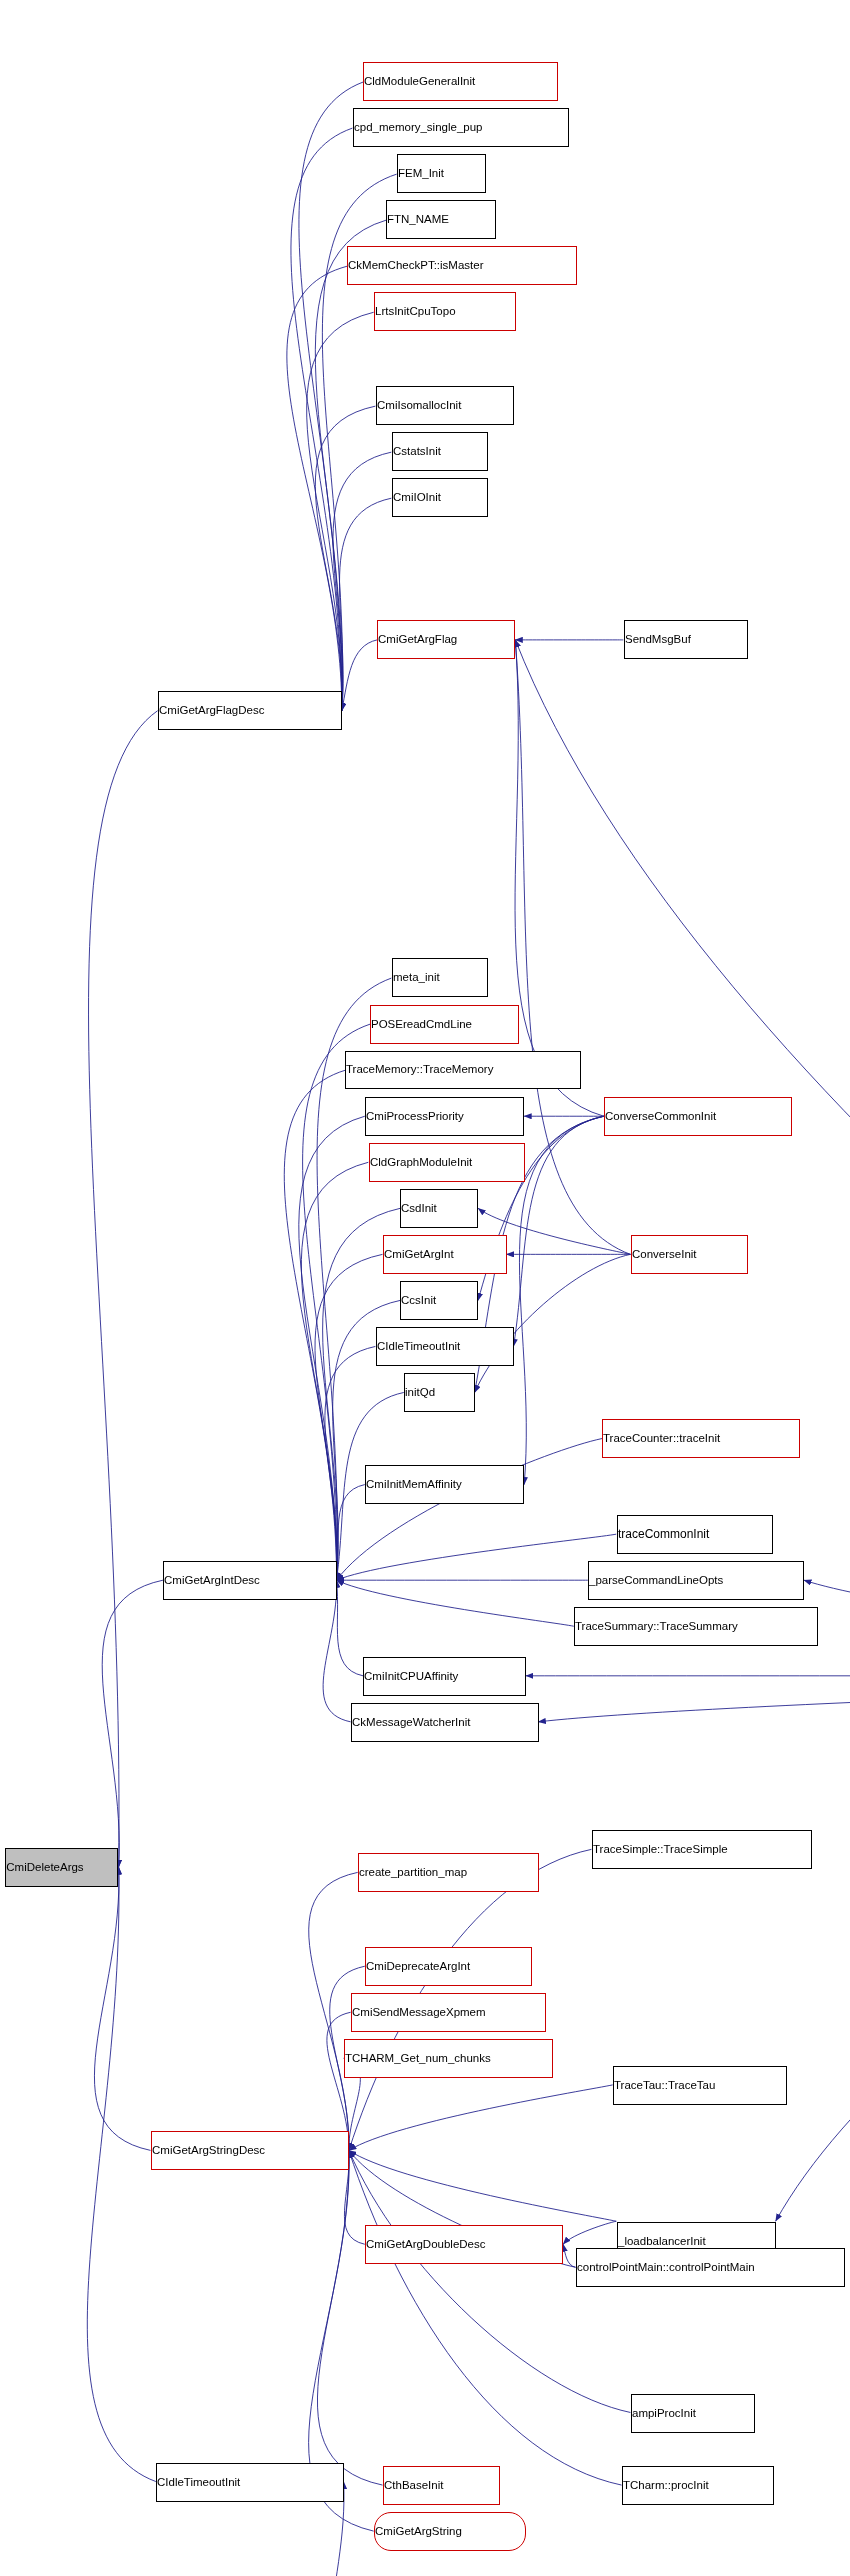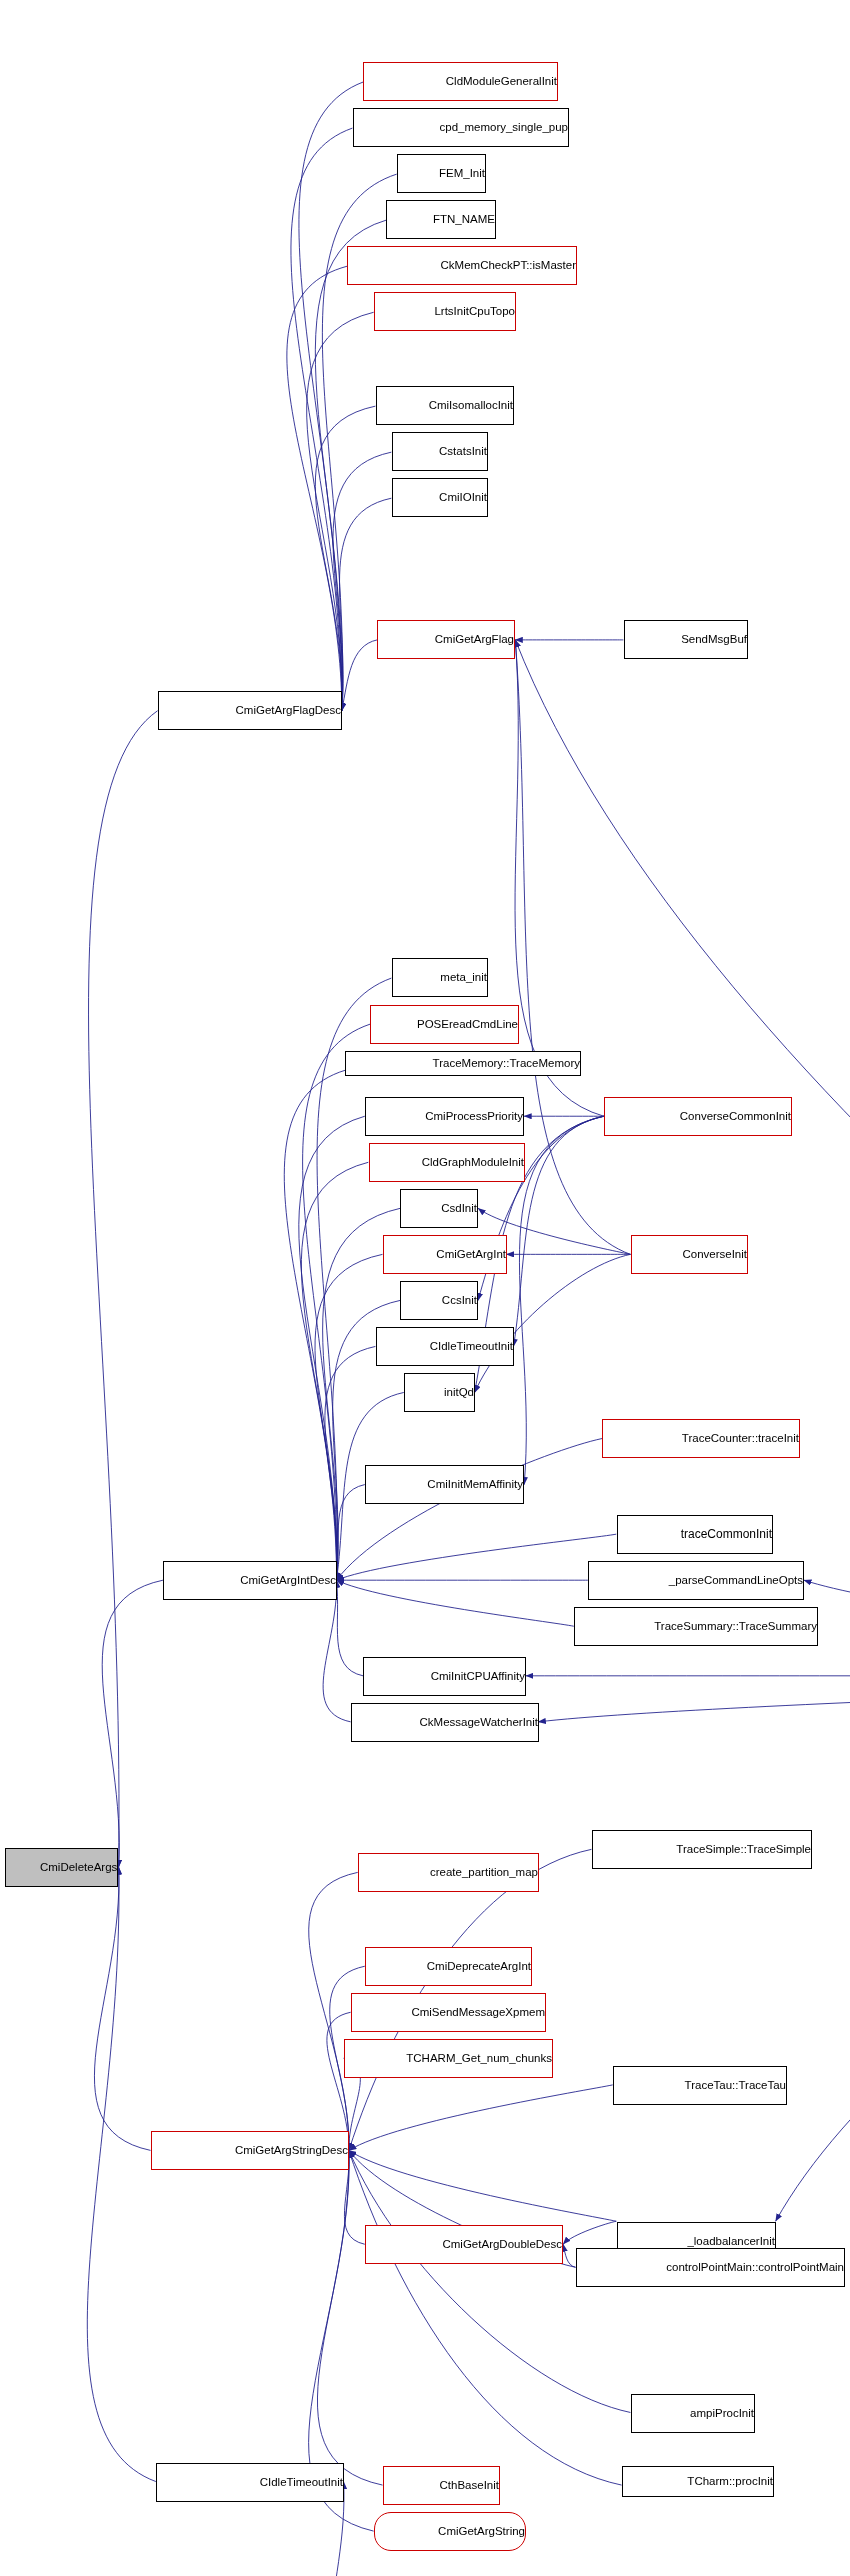--- a/index.html
+++ b/index.html
@@ -11,21 +11,21 @@
     background:#ffffff;
     font-family:"Liberation Sans", sans-serif;
     overflow:hidden;
   }
   #edges{position:absolute;left:0;top:0;width:850px;height:2576px;}
   .node{
     position:absolute;
     box-sizing:border-box;
     display:flex;
     align-items:center;
-    justify-content:flex-end;
+    justify-content:flex-start;
     height:19.5px;
     border:0.9px solid #000000;
     background:#ffffff;
     color:#000000;
     font-size:9.7px;
     line-height:9.7px;
     white-space:nowrap;
     letter-spacing:0px;
     z-index:5;
   }
@@ -145,21 +145,21 @@
       </div>
       <div class="node" style="left: 158px; top: 691px; width: 184px; height: 39px; font-size: 11.5px;">
         <span>CmiGetArgFlagDesc</span>
       </div>
       <div class="node" style="left: 392px; top: 958px; width: 96px; height: 39px; font-size: 11.5px;">
         <span>meta_init</span>
       </div>
       <div class="node red" style="left: 370px; top: 1005px; width: 149px; height: 39px; font-size: 11.5px;">
         <span>POSEreadCmdLine</span>
       </div>
-      <div class="node" style="left: 345px; top: 1051px; width: 236px; height: 25px; font-size: 11.5px;">
+      <div class="node" style="left: 345px; top: 1051px; width: 236px; height: 38px; font-size: 11.5px;">
         <span>TraceMemory::TraceMemory</span>
       </div>
       <div class="node" style="left: 365px; top: 1097px; width: 159px; height: 39px; font-size: 11.5px;">
         <span>CmiProcessPriority</span>
       </div>
       <div class="node red" style="left: 369px; top: 1143px; width: 156px; height: 39px; font-size: 11.5px;">
         <span>CldGraphModuleInit</span>
       </div>
       <div class="node" style="left: 400px; top: 1189px; width: 78px; height: 39px; font-size: 11.5px;">
         <span>CsdInit</span>
@@ -238,21 +238,21 @@
       </div>
       <div class="node red" style="left: 365px; top: 2225px; width: 198px; height: 39px; font-size: 11.5px;">
         <span>CmiGetArgDoubleDesc</span>
       </div>
       <div class="node" style="left: 631px; top: 2394px; width: 124px; height: 39px; font-size: 11.5px;">
         <span>ampiProcInit</span>
       </div>
       <div class="node red" style="left: 383px; top: 2466px; width: 117px; height: 39px; font-size: 11.5px;">
         <span>CthBaseInit</span>
       </div>
-      <div class="node" style="left: 622px; top: 2466px; width: 152px; height: 31px; font-size: 11.5px;">
+      <div class="node" style="left: 622px; top: 2466px; width: 152px; height: 39px; font-size: 11.5px;">
         <span>TCharm::procInit</span>
       </div>
       <div class="node red" style="left: 374px; top: 2512px; width: 152px; height: 39px; font-size: 11.5px; border-radius: 17px;">
         <span>CmiGetArgString</span>
       </div>
       <div class="node root" style="left: 5.3px; top: 1848px; width: 113px; height: 39px; font-size: 11.5px;">
         <span>CmiDeleteArgs</span>
       </div>
     </div>
 </div>

